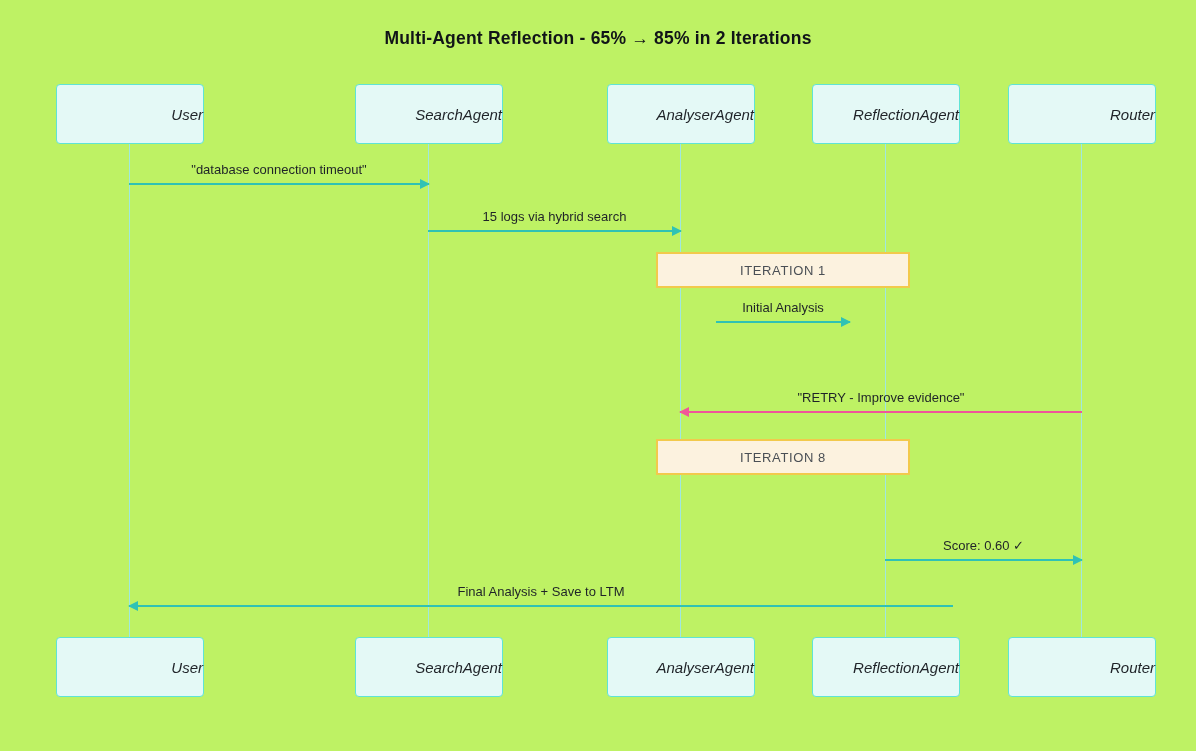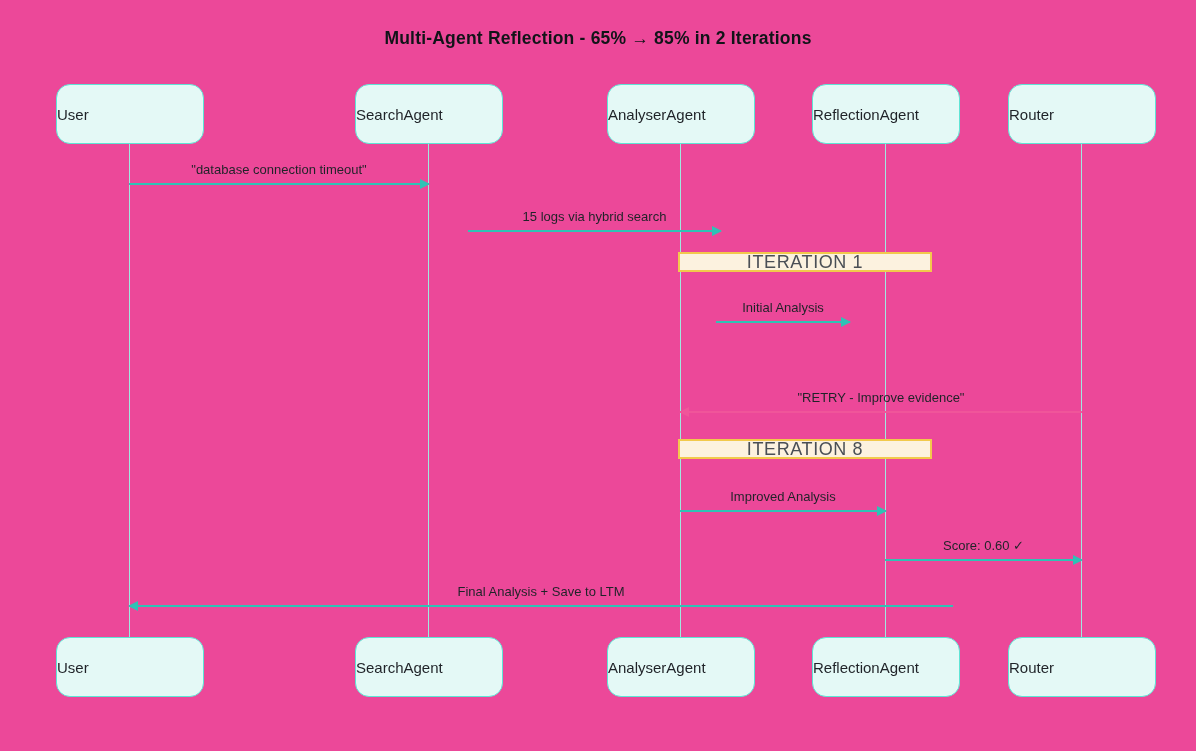--- a/index.html
+++ b/index.html
@@ -3,21 +3,21 @@
 <meta charset="utf-8">
 <style>
   * { margin: 0; padding: 0; box-sizing: border-box; }
   html, body { background: #ffffff; }
   body { font-family: "Liberation Sans", "DejaVu Sans", sans-serif; }
 
   .canvas {
     position: relative;
     width: 1196px;
     height: 751px;
-    background: #ec4899;
+    background: #bef264;
     overflow: hidden;
   }
 
   .title {
     position: absolute;
     left: 0;
     top: 28px;
     width: 1196px;
     text-align: center;
     font-size: 17.5px;
@@ -34,46 +34,46 @@
     background: #9fe8e0;
     z-index: 1;
   }
 
   .actor-box {
     position: absolute;
     width: 148px;
     height: 60px;
     background: #e4f9f6;
     border: 1.5px solid #5fe4d5;
-    border-radius: 14px;
+    border-radius: 4px;
     display: flex;
     align-items: center;
-    justify-content: flex-start;
+    justify-content: flex-end;
     font-size: 15px;
     color: #1f2328;
     z-index: 3;
+    font-style: italic;
   }
   .row-top { top: 84px; }
   .row-bottom { top: 637px; }
 
   .iteration-box {
     position: absolute;
     left: 656px;
     width: 254px;
-    height: 20px;
+    height: 36px;
     background: #fcf2df;
     border: 2px solid #f2c94c;
     display: flex;
     align-items: center;
     justify-content: center;
-    font-size: 18px;
+    font-size: 13px;
     color: #4a4f55;
     letter-spacing: 0.6px;
     z-index: 4;
-    margin-left: 22px;
   }
 
   .msg {
     position: absolute;
     z-index: 2;
   }
   .msg-label {
     text-align: center;
     font-size: 13px;
     line-height: 16px;
@@ -145,21 +145,21 @@
     <span>Router</span>
   </div>
 
   <div class="msg" style="left:129px; top:162px; width:300px;">
     <div class="msg-label">"database connection timeout"</div>
     <div class="msg-line teal-bg">
       <div class="arrowhead head-right"></div>
     </div>
   </div>
 
-  <div class="msg" style="left:428px; top:209px; width:253px;margin-left:40px;">
+  <div class="msg" style="left:428px; top:209px; width:253px;">
     <div class="msg-label">15 logs via hybrid search</div>
     <div class="msg-line teal-bg">
       <div class="arrowhead head-right"></div>
     </div>
   </div>
 
   <div class="iteration-box" style="top:252px;">
     <span>ITERATION 1</span>
   </div>
 
@@ -175,26 +175,20 @@
     <div class="msg-label">"RETRY - Improve evidence"</div>
     <div class="msg-line pink-bg">
       <div class="arrowhead head-left pink-head"></div>
     </div>
   </div>
 
   <div class="iteration-box" style="top:439px;">
     <span>ITERATION 8</span>
   </div>
 
-  <div class="msg" style="left:680px; top:489px; width:206px;">
-    <div class="msg-label">Improved Analysis</div>
-    <div class="msg-line teal-bg">
-      <div class="arrowhead head-right"></div>
-    </div>
-  </div>
 
   <div class="msg" style="left:885px; top:538px; width:197px;">
     <div class="msg-label">Score: 0.60 ✓</div>
     <div class="msg-line teal-bg">
       <div class="arrowhead head-right"></div>
     </div>
   </div>
 
   <div class="msg" style="left:129px; top:584px; width:824px;">
     <div class="msg-label">Final Analysis + Save to LTM</div>

